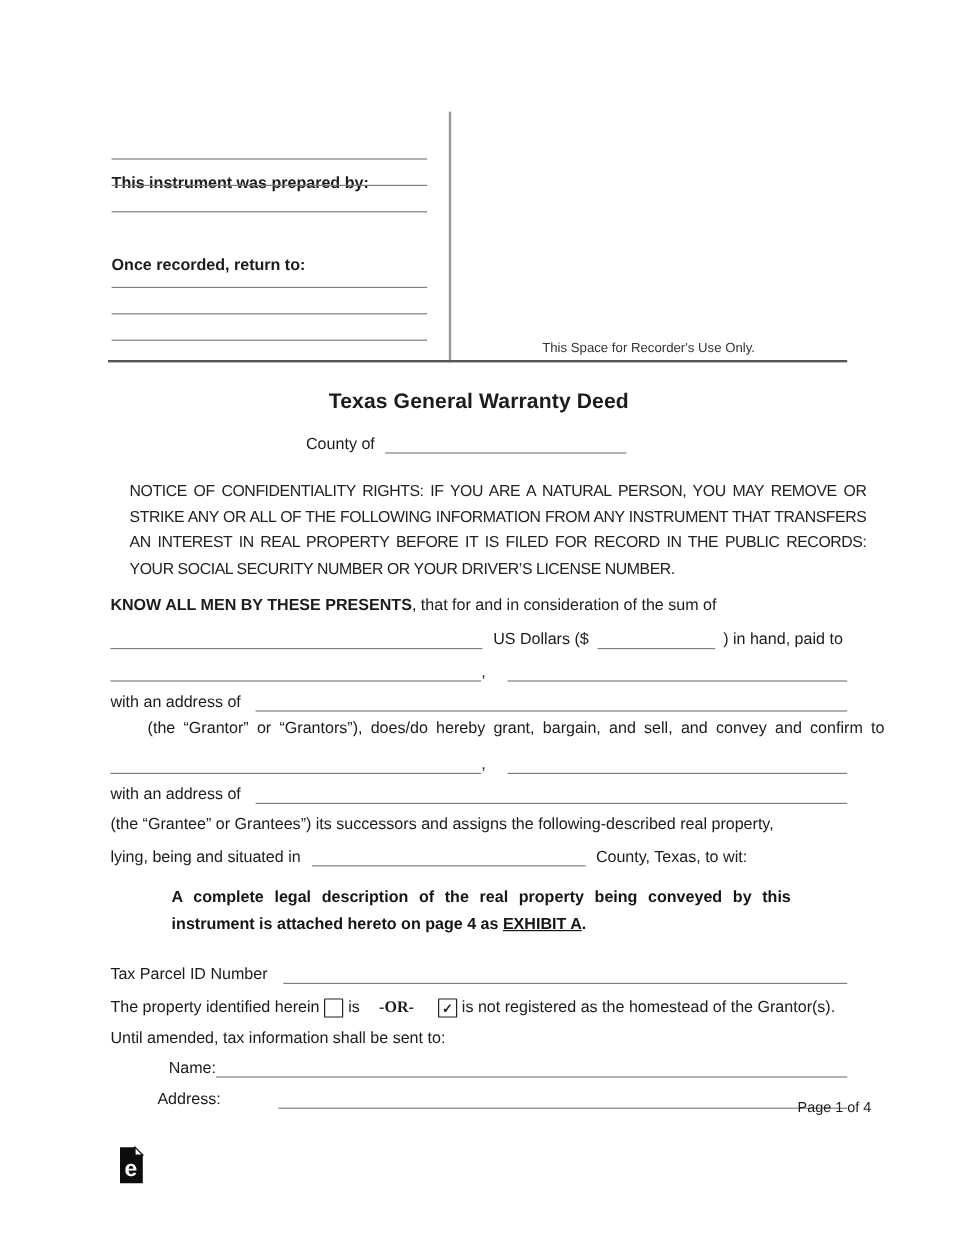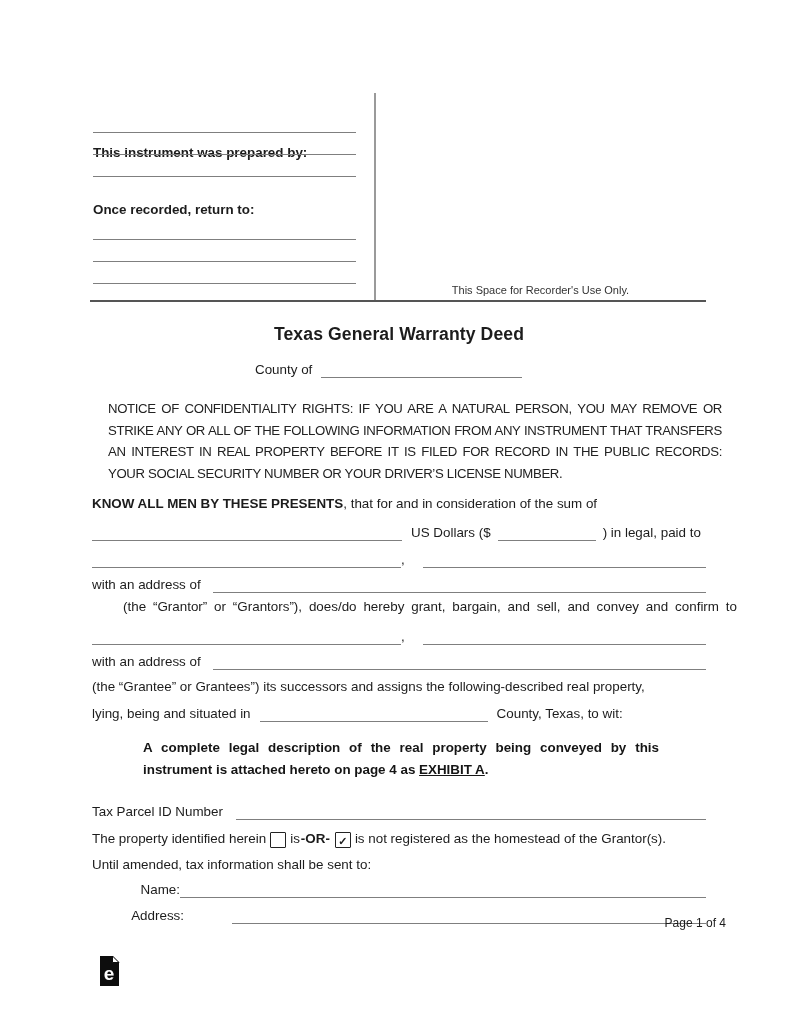--- a/index.html
+++ b/index.html
@@ -38,21 +38,21 @@
 </head>
 <body>
 
 <div class="page">
 
   <div class="abs b fs13" style="left:93px;top:96px;margin-top:48px;">This instrument was prepared by:</div>
   <div class="line" style="left:93px;top:132px;width:263px;"></div>
   <div class="line" style="left:93px;top:154px;width:263px;"></div>
   <div class="line" style="left:93px;top:176px;width:263px;"></div>
 
-  <div class="abs b fs13" style="left:93px;top:201px;">Once recorded, return to:</div>
+  <div class="abs b fs13" style="left:93px;top:212px;">Once recorded, return to:</div>
   <div class="line" style="left:93px;top:239px;width:263px;"></div>
   <div class="line" style="left:93px;top:261px;width:263px;"></div>
   <div class="line" style="left:93px;top:283px;width:263px;"></div>
 
   <div class="abs" style="left:374px;top:93px;width:2px;height:209px;background:#9a9a9a;"></div>
   <div class="abs small" style="left:375px;top:284px;width:331px;text-align:center;">This Space for Recorder's Use Only.</div>
   <div class="abs" style="left:90px;top:300px;width:616px;height:2px;background:#555;"></div>
 
   <div class="abs title" style="left:0;top:324px;width:798px;">Texas General Warranty Deed</div>
 
@@ -64,21 +64,21 @@
   <div class="abs notice" style="left:92px;top:398px;width:614px;margin-left:16px;">NOTICE OF CONFIDENTIALITY RIGHTS: IF YOU ARE A NATURAL PERSON, YOU MAY REMOVE OR STRIKE ANY OR ALL OF THE FOLLOWING INFORMATION FROM ANY INSTRUMENT THAT TRANSFERS AN INTEREST IN REAL PROPERTY BEFORE IT IS FILED FOR RECORD IN THE PUBLIC RECORDS: YOUR SOCIAL SECURITY NUMBER OR YOUR DRIVER’S LICENSE NUMBER.</div>
 
   <div class="abs fs13" style="left:92px;top:495px;width:620px;white-space:nowrap;">
     <span class="b">KNOW ALL MEN BY THESE PRESENTS</span><span>, that for and in consideration of the sum of</span>
   </div>
 
   <div class="abs row fs13" style="left:92px;top:523px;width:614px;">
     <span class="bl" style="width:310px;"></span>
     <span style="margin-left:9px;">US Dollars ($</span>
     <span class="bl" style="width:98px;margin-left:7px;"></span>
-    <span style="margin-left:7px;">) in legal, paid to</span>
+    <span style="margin-left:7px;">) in hand, paid to</span>
   </div>
 
   <div class="abs row fs13" style="left:92px;top:550px;width:614px;">
     <span class="bl" style="width:309px;"></span>
     <span>,</span>
     <span class="bl grow" style="margin-left:18px;"></span>
   </div>
 
   <div class="abs row fs13" style="left:92px;top:575px;width:614px;">
     <span>with an address of</span>
@@ -112,21 +112,21 @@
 
   <div class="abs row fs13" style="left:92px;top:802px;width:614px;">
     <span>Tax Parcel ID Number</span>
     <span class="bl grow" style="margin-left:13px;"></span>
   </div>
 
   <div class="abs row fs13" style="left:92px;top:830px;width:620px;align-items:flex-end;">
     <span>The property identified herein</span>
     <span class="cb"></span>
     <span>is</span>
-    <span class="b" style="margin:0 1px;">-OR-</span>
+    <span class="b" style="margin:0 16px;font-family:Liberation Serif, serif;">-OR-</span>
     <span class="cb"><span>✓</span></span>
     <span>is not registered as the homestead of the Grantor(s).</span>
   </div>
 
   <div class="abs fs13" style="left:92px;top:856px;width:614px;">Until amended, tax information shall be sent to:</div>
 
   <div class="abs row fs13" style="left:92px;top:880px;width:614px;">
     <span style="display:inline-block;width:88px;text-align:right;">Name:</span>
     <span class="bl grow"></span>
   </div>

